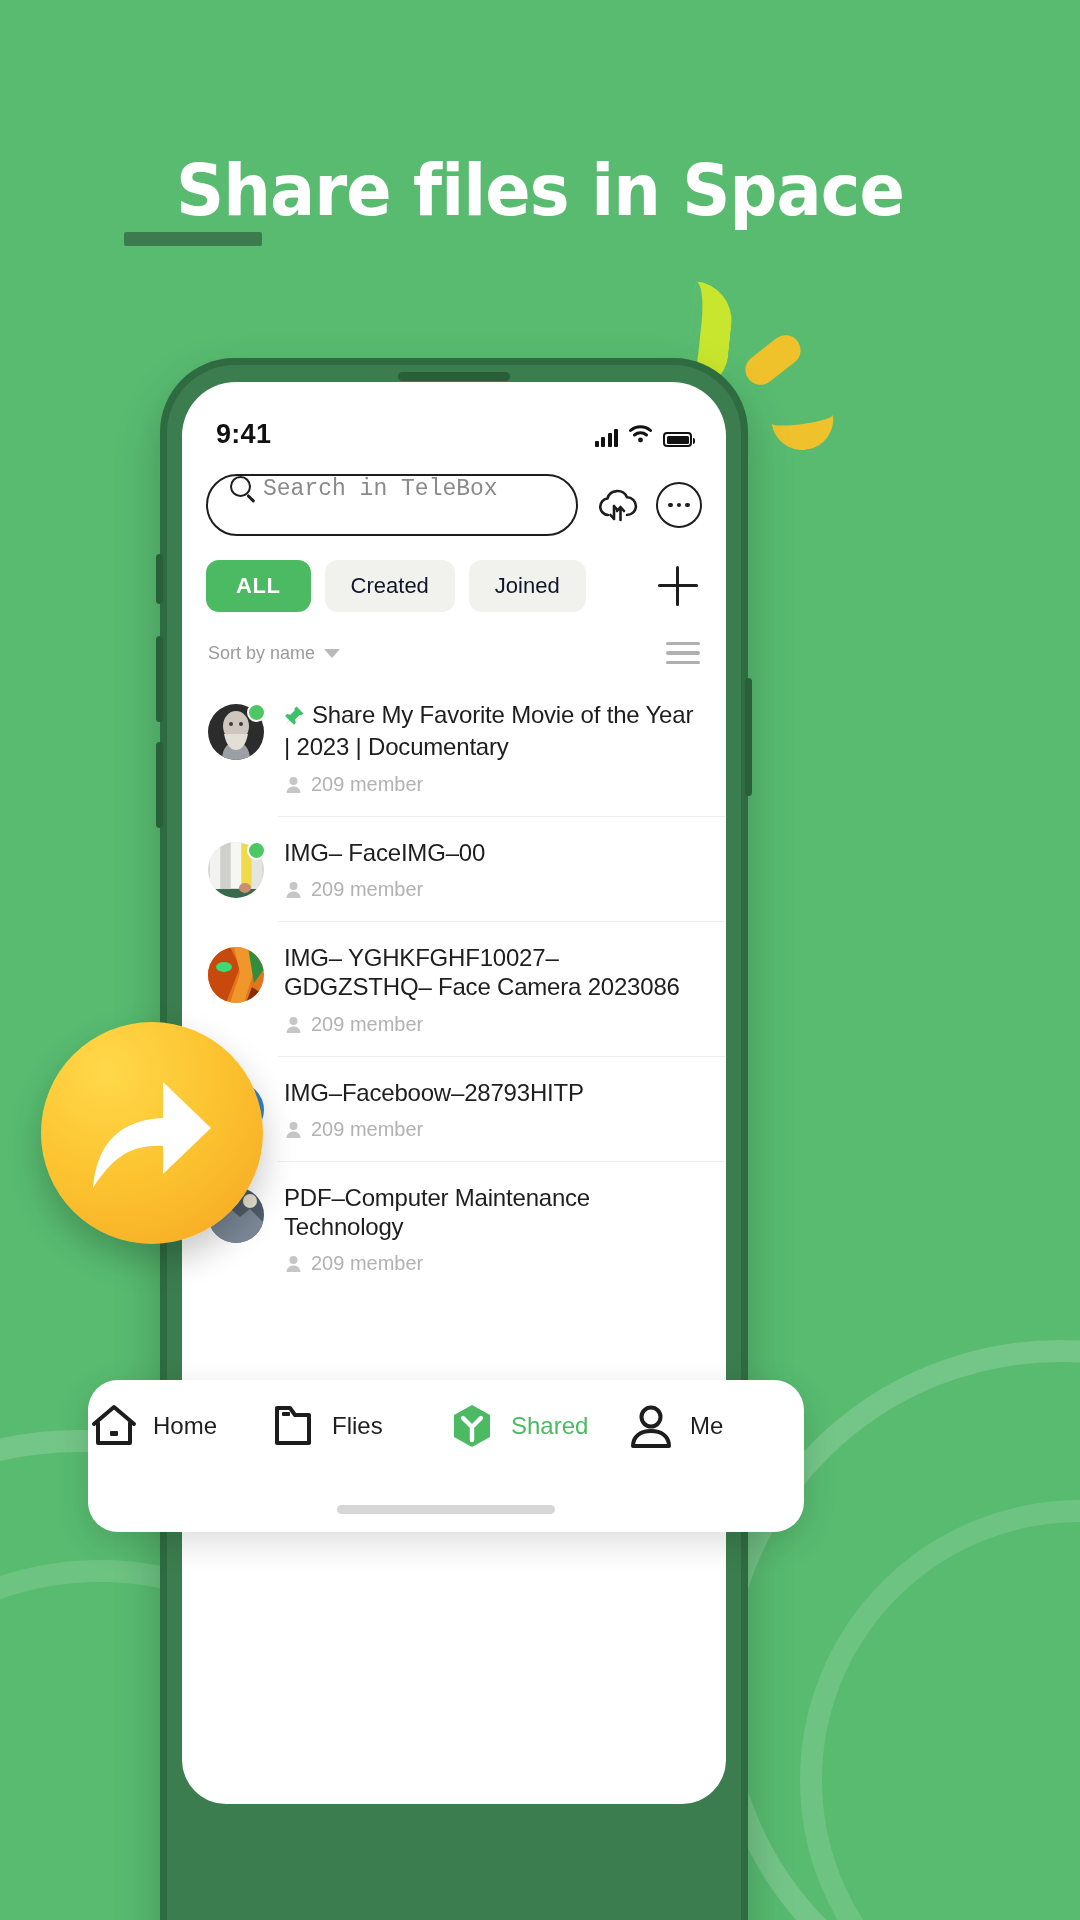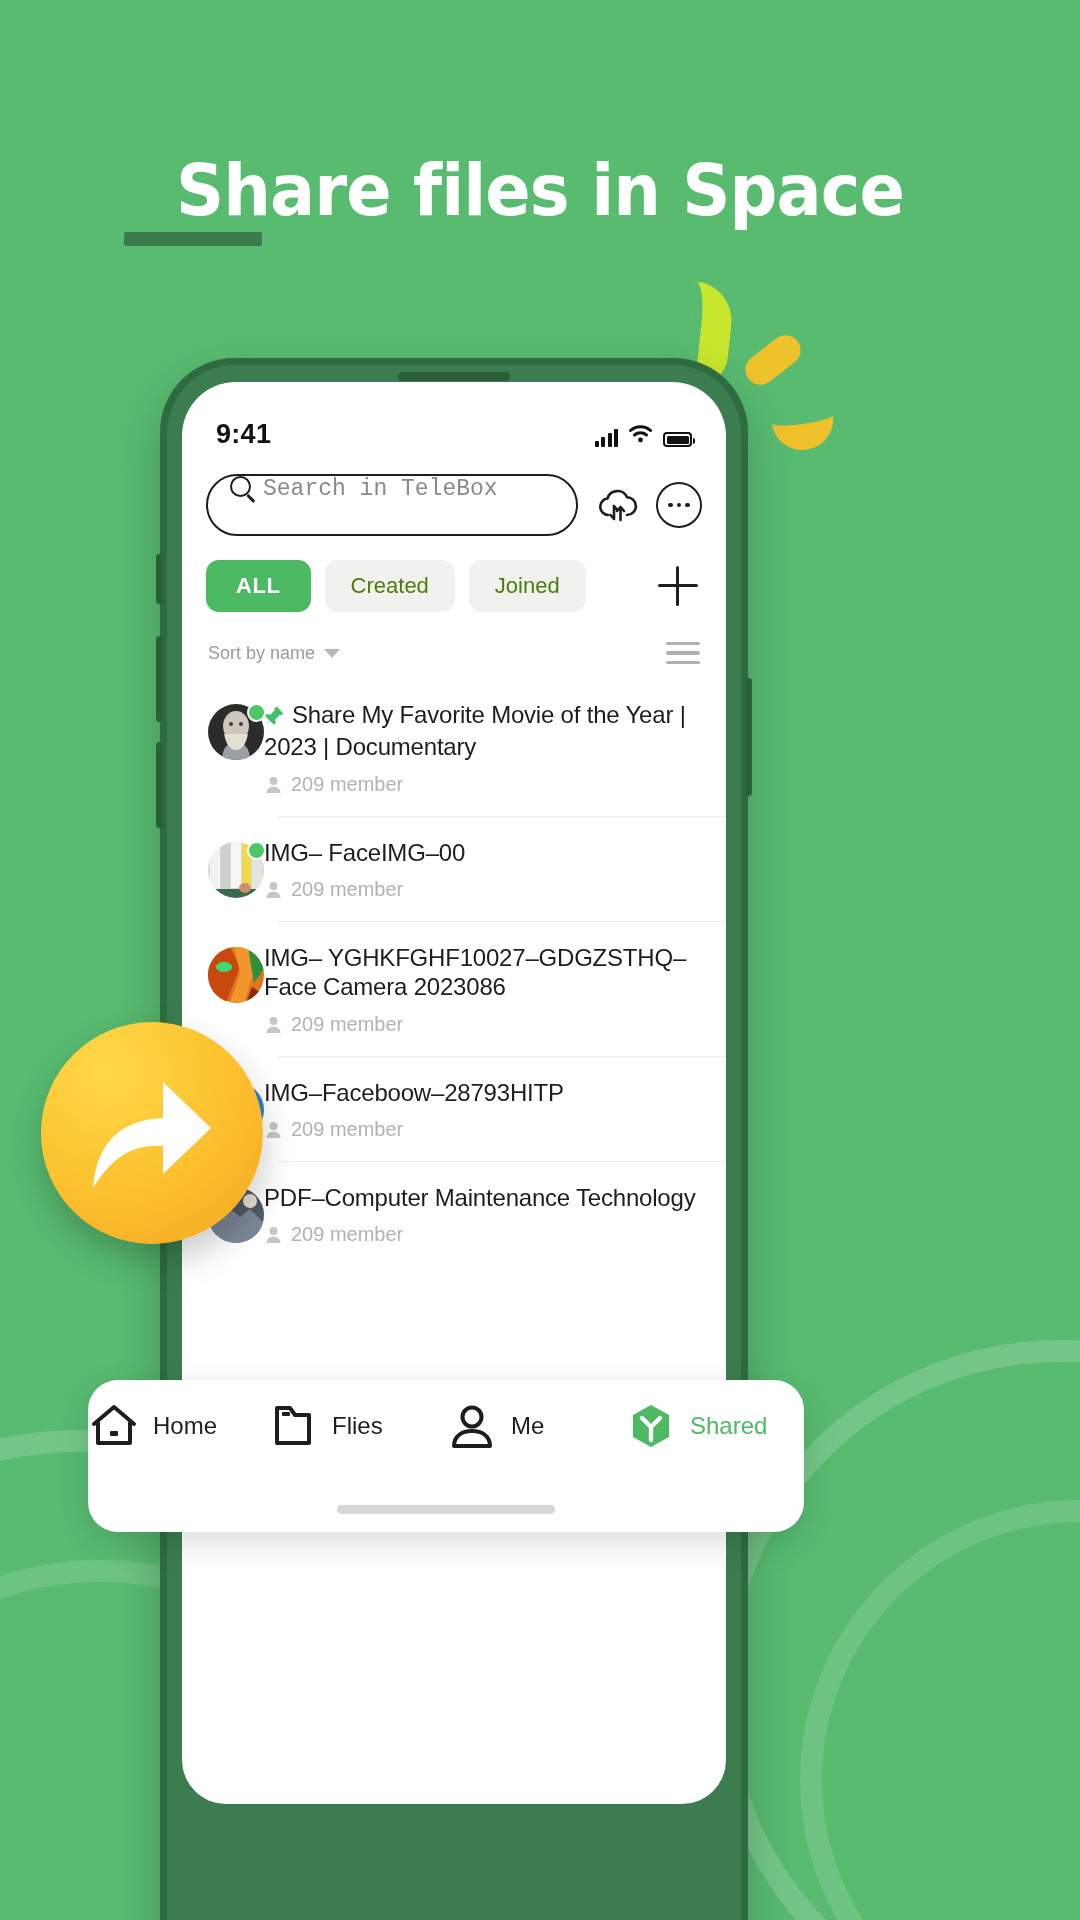--- a/index.html
+++ b/index.html
@@ -160,21 +160,21 @@
 
   
   #chip-row {
     display:flex; align-items:center; gap:14px;
     padding:24px 24px 0 24px;
   }
   .chip {
     height:52px; padding:16px 26px;
     border-radius:13px;
     display:flex; align-items:center; justify-content:center;
-    font-size:22px; color:#4d7c0f; background:#f1f1ee;
+    font-size:22px; color:#0f172a; background:#f1f1ee;
   }
   .chip.active {
     background:#4cb963; color:#fff; font-weight:bold;
     letter-spacing:0.6px; padding:0 30px;
   }
   #chip-spacer { flex:1; }
   #add-space-btn {
     width:40px; height:40px; position:relative; flex:none; margin-right:4px;
   }
   #add-space-btn::before, #add-space-btn::after {
@@ -194,21 +194,21 @@
     border-left:8px solid transparent; border-right:8px solid transparent;
     border-top:9px solid #b9b9b9;
   }
   #sort-spacer { flex:1; }
   #view-toggle-btn { width:34px; display:flex; flex-direction:column; gap:6px; }
   #view-toggle-btn i { display:block; height:3.4px; background:#b0b0b0; border-radius:2px; }
 
   
   #space-list { padding:0 0 0 0; margin-top:14px; }
   .space-row {
-    display:flex; 
+    display:flex; gap:20px;
     padding:22px 26px 20px 26px;
     position:relative;
   }
   .space-row + .space-row::before {
     content:''; position:absolute; left:96px; right:0; top:0;
     height:1.5px; background:#eeeeee;
   }
   .avatar-wrap { position:relative; width:56px; height:56px; flex:none; margin-top:4px; }
   .avatar {
     width:56px; height:56px; border-radius:50%;
@@ -508,32 +508,32 @@
     </div>
 
     <div class="nav-item">
       <svg width="52" height="48" viewBox="0 0 52 48">
         <path d="M10 6h13l5 7h14v28H10z" stroke="#1d1d1d" stroke-width="4" fill="none" stroke-linejoin="round"></path>
         <rect x="15" y="10" width="8" height="4" rx="1" fill="#1d1d1d"></rect>
       </svg>
       <span class="nav-label">Flies</span>
     </div>
 
+    <div class="nav-item active">
+      <svg width="52" height="48" viewBox="0 0 52 48">
+        <path d="M26 3l18 10v22L26 45 8 35V13z" fill="#4cb963"></path>
+        <path d="M17 16l9 9 9-9M26 25v13" stroke="#ffffff" stroke-width="4.4" fill="none" stroke-linecap="round" stroke-linejoin="round"></path>
+      </svg>
+      <span class="nav-label">Shared</span>
+    </div>
+
     <div class="nav-item">
       <svg width="52" height="48" viewBox="0 0 52 48">
         <circle cx="26" cy="15" r="9.5" stroke="#1d1d1d" stroke-width="4" fill="none"></circle>
         <path d="M8 44c0-10 8-15 18-15s18 5 18 15z" stroke="#1d1d1d" stroke-width="4" fill="none" stroke-linejoin="round"></path>
       </svg>
       <span class="nav-label">Me</span>
     </div>
 
-    <div class="nav-item active">
-      <svg width="52" height="48" viewBox="0 0 52 48">
-        <path d="M26 3l18 10v22L26 45 8 35V13z" fill="#4cb963"></path>
-        <path d="M17 16l9 9 9-9M26 25v13" stroke="#ffffff" stroke-width="4.4" fill="none" stroke-linecap="round" stroke-linejoin="round"></path>
-      </svg>
-      <span class="nav-label">Shared</span>
-    </div>
-
     <div id="home-indicator"></div>
   </div>
 
 </div>
 
 </body></html>

